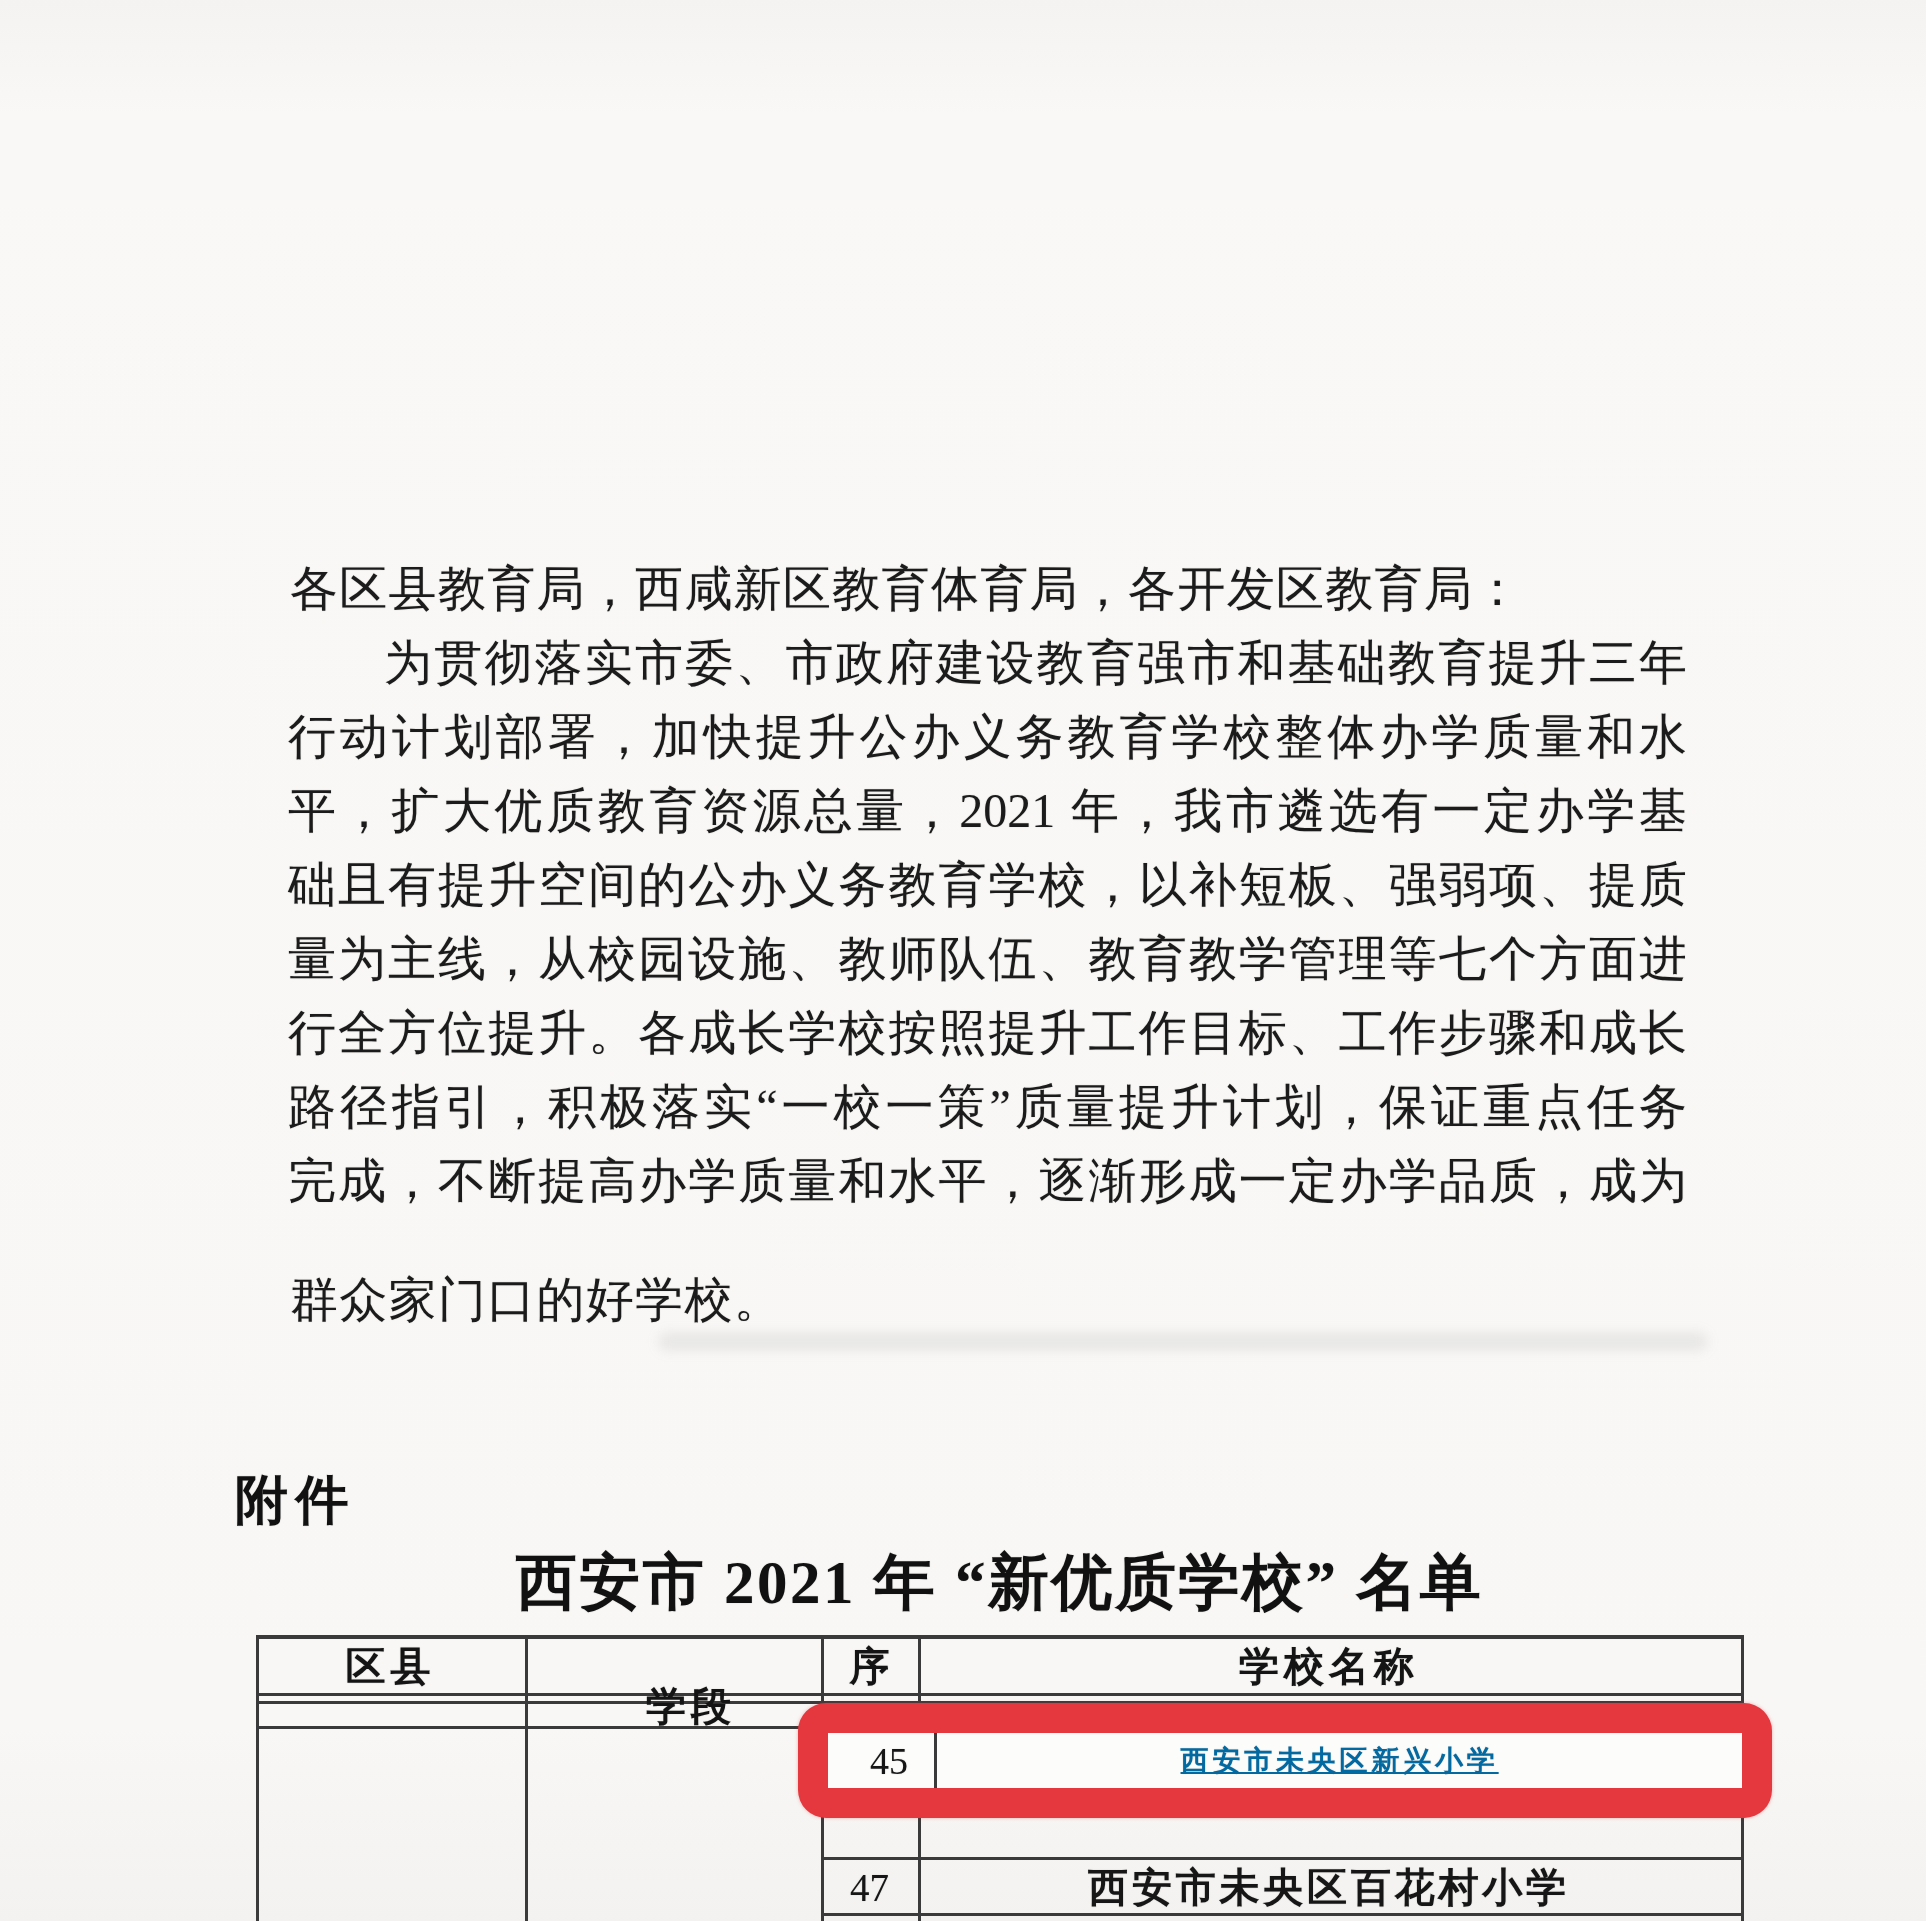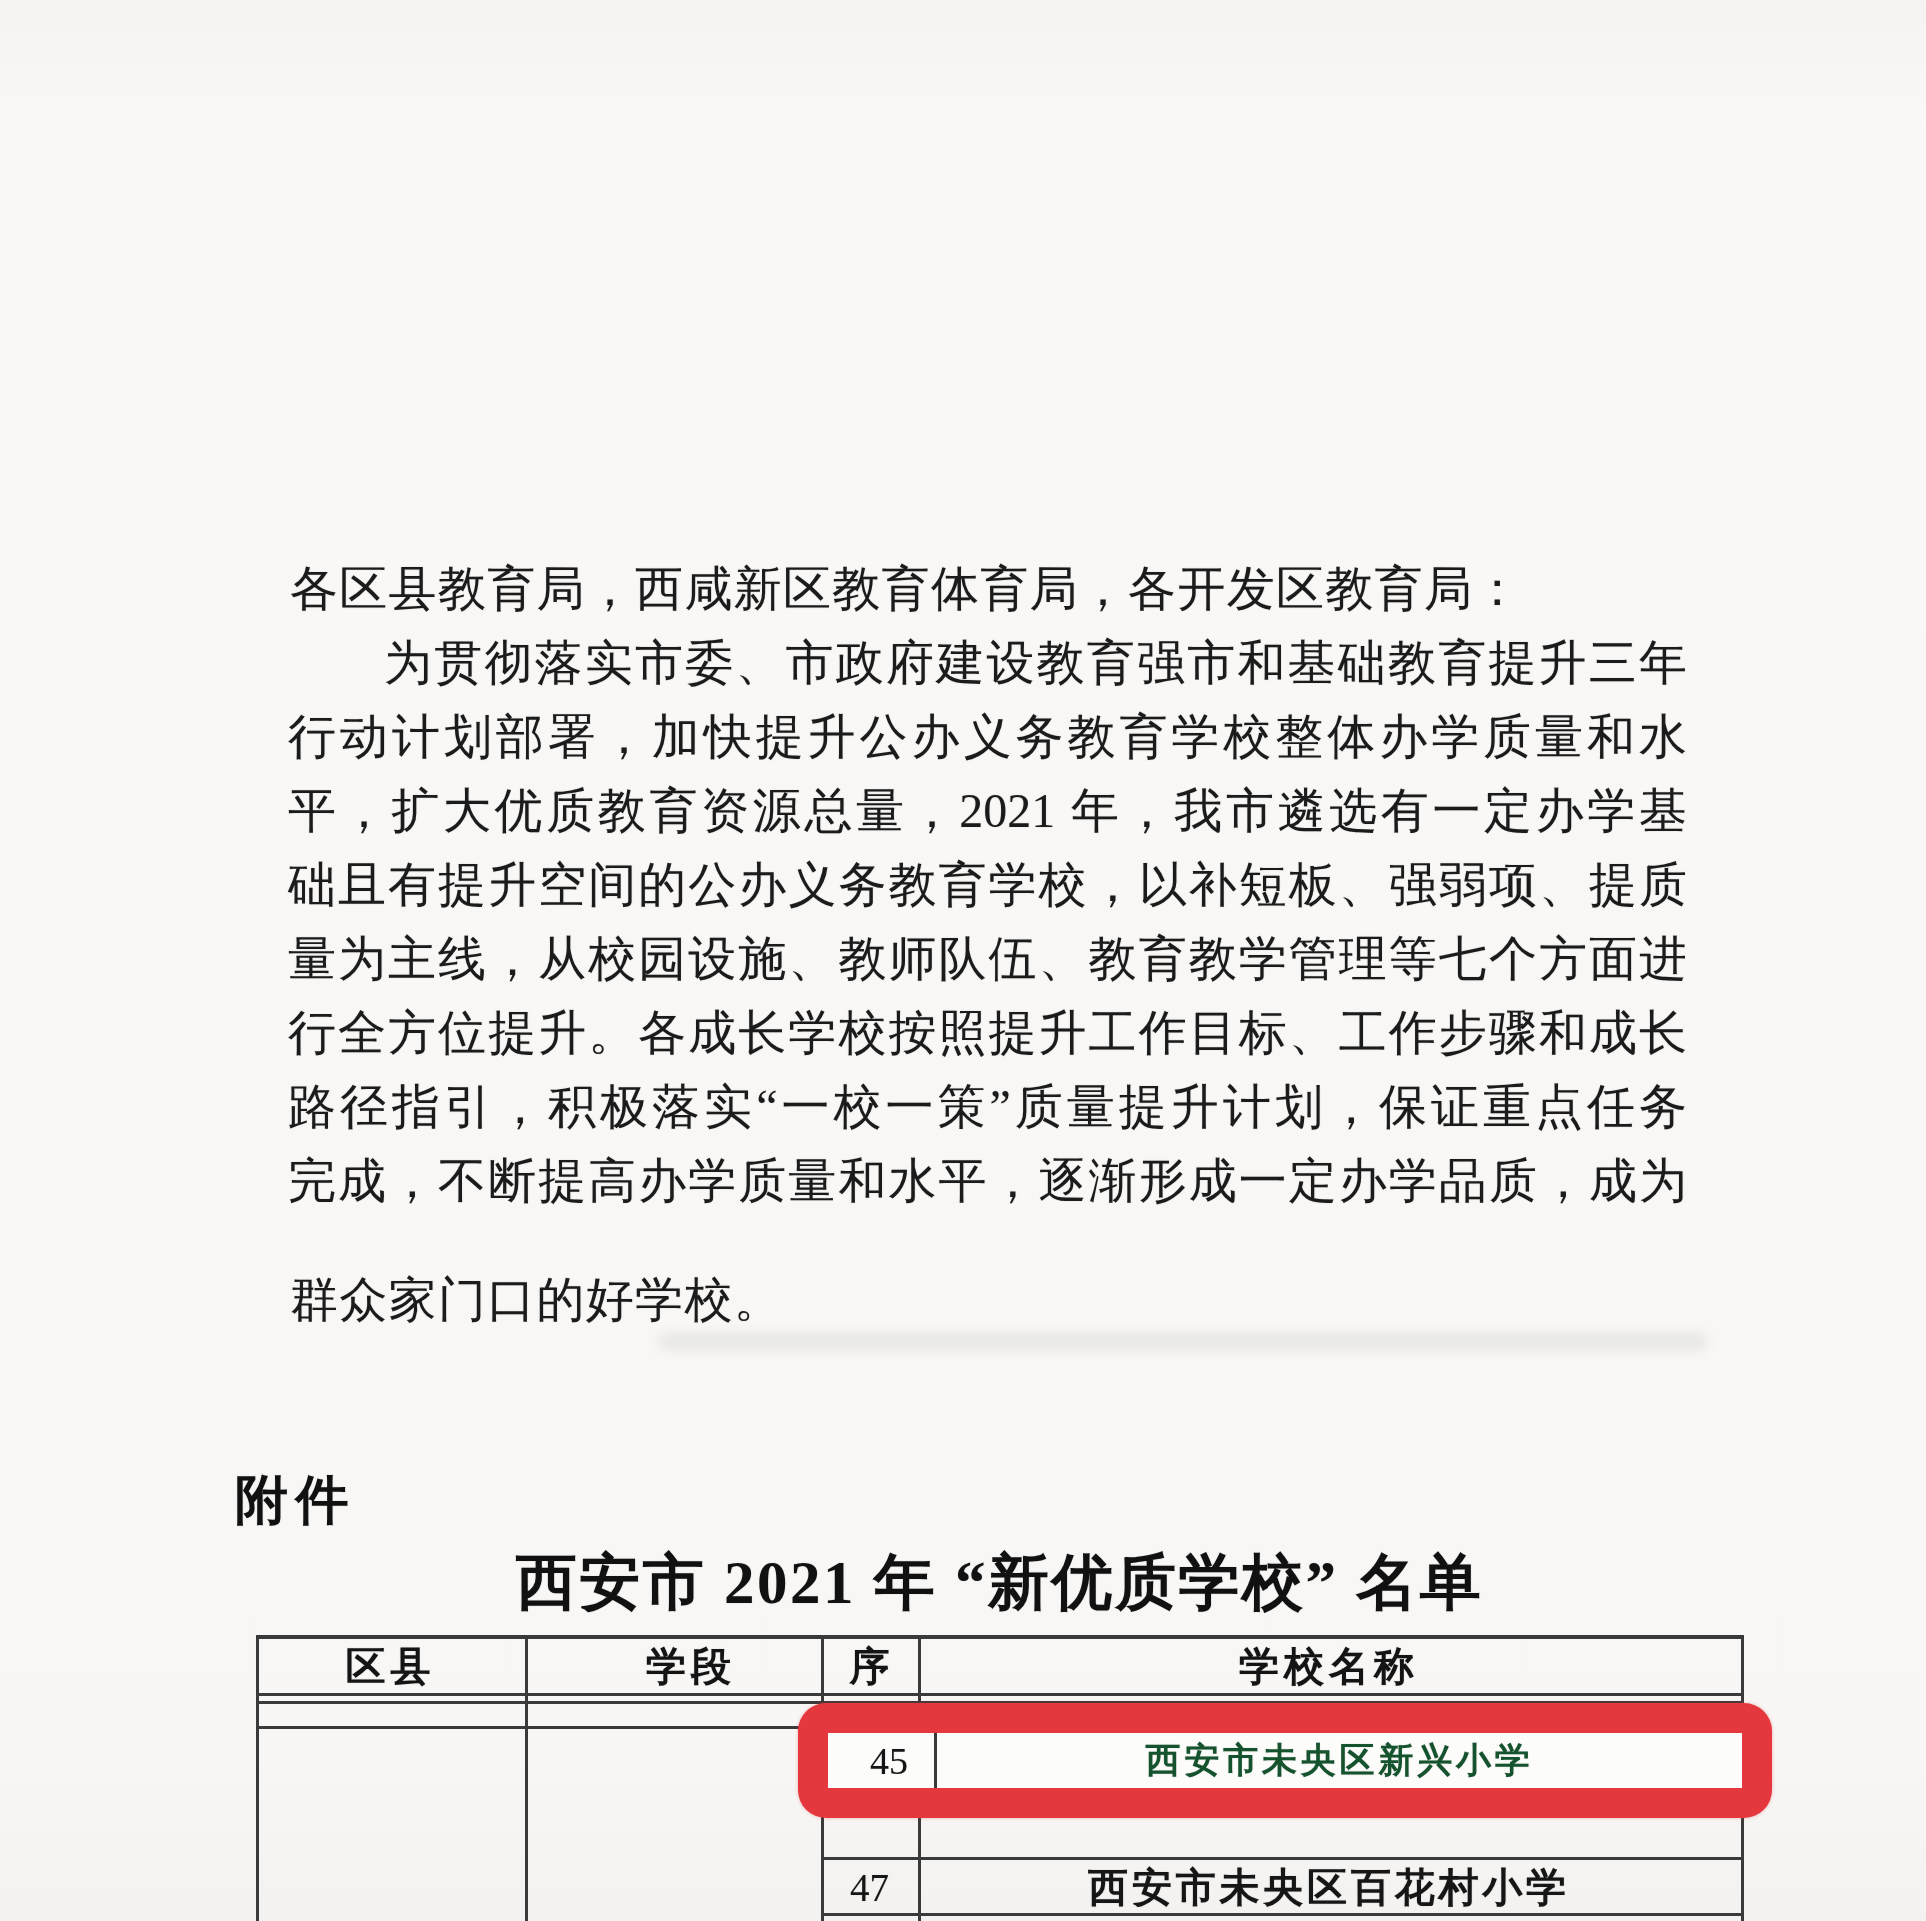--- a/index.html
+++ b/index.html
@@ -65,21 +65,21 @@
   .h-rowA{left:256px;top:1726px;width:1488px;height:2.5px;}
   .h-46{left:821px;top:1857px;width:923px;height:2.5px;}
   .h-47{left:821px;top:1913px;width:923px;height:2.5px;}
   
   .hcell{
     position:absolute;top:1640px;height:53px;
     display:flex;align-items:center;justify-content:center;
     font-size:40px;font-weight:700;letter-spacing:5px;color:#141414;
   }
   .hc-district{left:256px;width:269px;text-align:right;}
-  .hc-stage{left:525px;width:332px;}
+  .hc-stage{left:525px;width:332px;margin-top:40px;}
   .hc-index{left:821px;width:97px;letter-spacing:0;}
   .hc-school{left:918px;width:822px;}
   .rcell{
     position:absolute;height:52px;
     display:flex;align-items:center;justify-content:center;
     font-size:39px;color:#161616;
   }
   .rc-no{left:821px;width:97px;}
   .rc-school{left:918px;width:822px;font-size:40px;font-weight:700;letter-spacing:3.8px;}
   .row-46{top:1709px;text-align:center;}
@@ -91,21 +91,21 @@
     background:#fcfcfb;z-index:5;display:flex;align-items:stretch;
     box-shadow:0 0 3.8px rgba(220,50,55,0.35);
   }
   .hb-no{
     width:90px;display:flex;align-items:center;justify-content:center;
     font-size:38px;color:#161616;padding-left:16px;
   }
   .hb-divider{width:3.2px;background:#3a3a3a;}
   .hb-school{
     flex:1;display:flex;align-items:center;justify-content:center;
-    font-size:35px;font-weight:700;letter-spacing:3.8px;color:#14532d;
+    font-size:28px;font-weight:700;letter-spacing:3.8px;color:#0369a1;text-decoration:underline;
   }
 </style>
 </head>
 <body>
 
 <div class="page" style="color: rgb(27, 27, 27);">
 
 
   <div class="salutation">各区县教育局，西咸新区教育体育局，各开发区教育局：</div>
 

